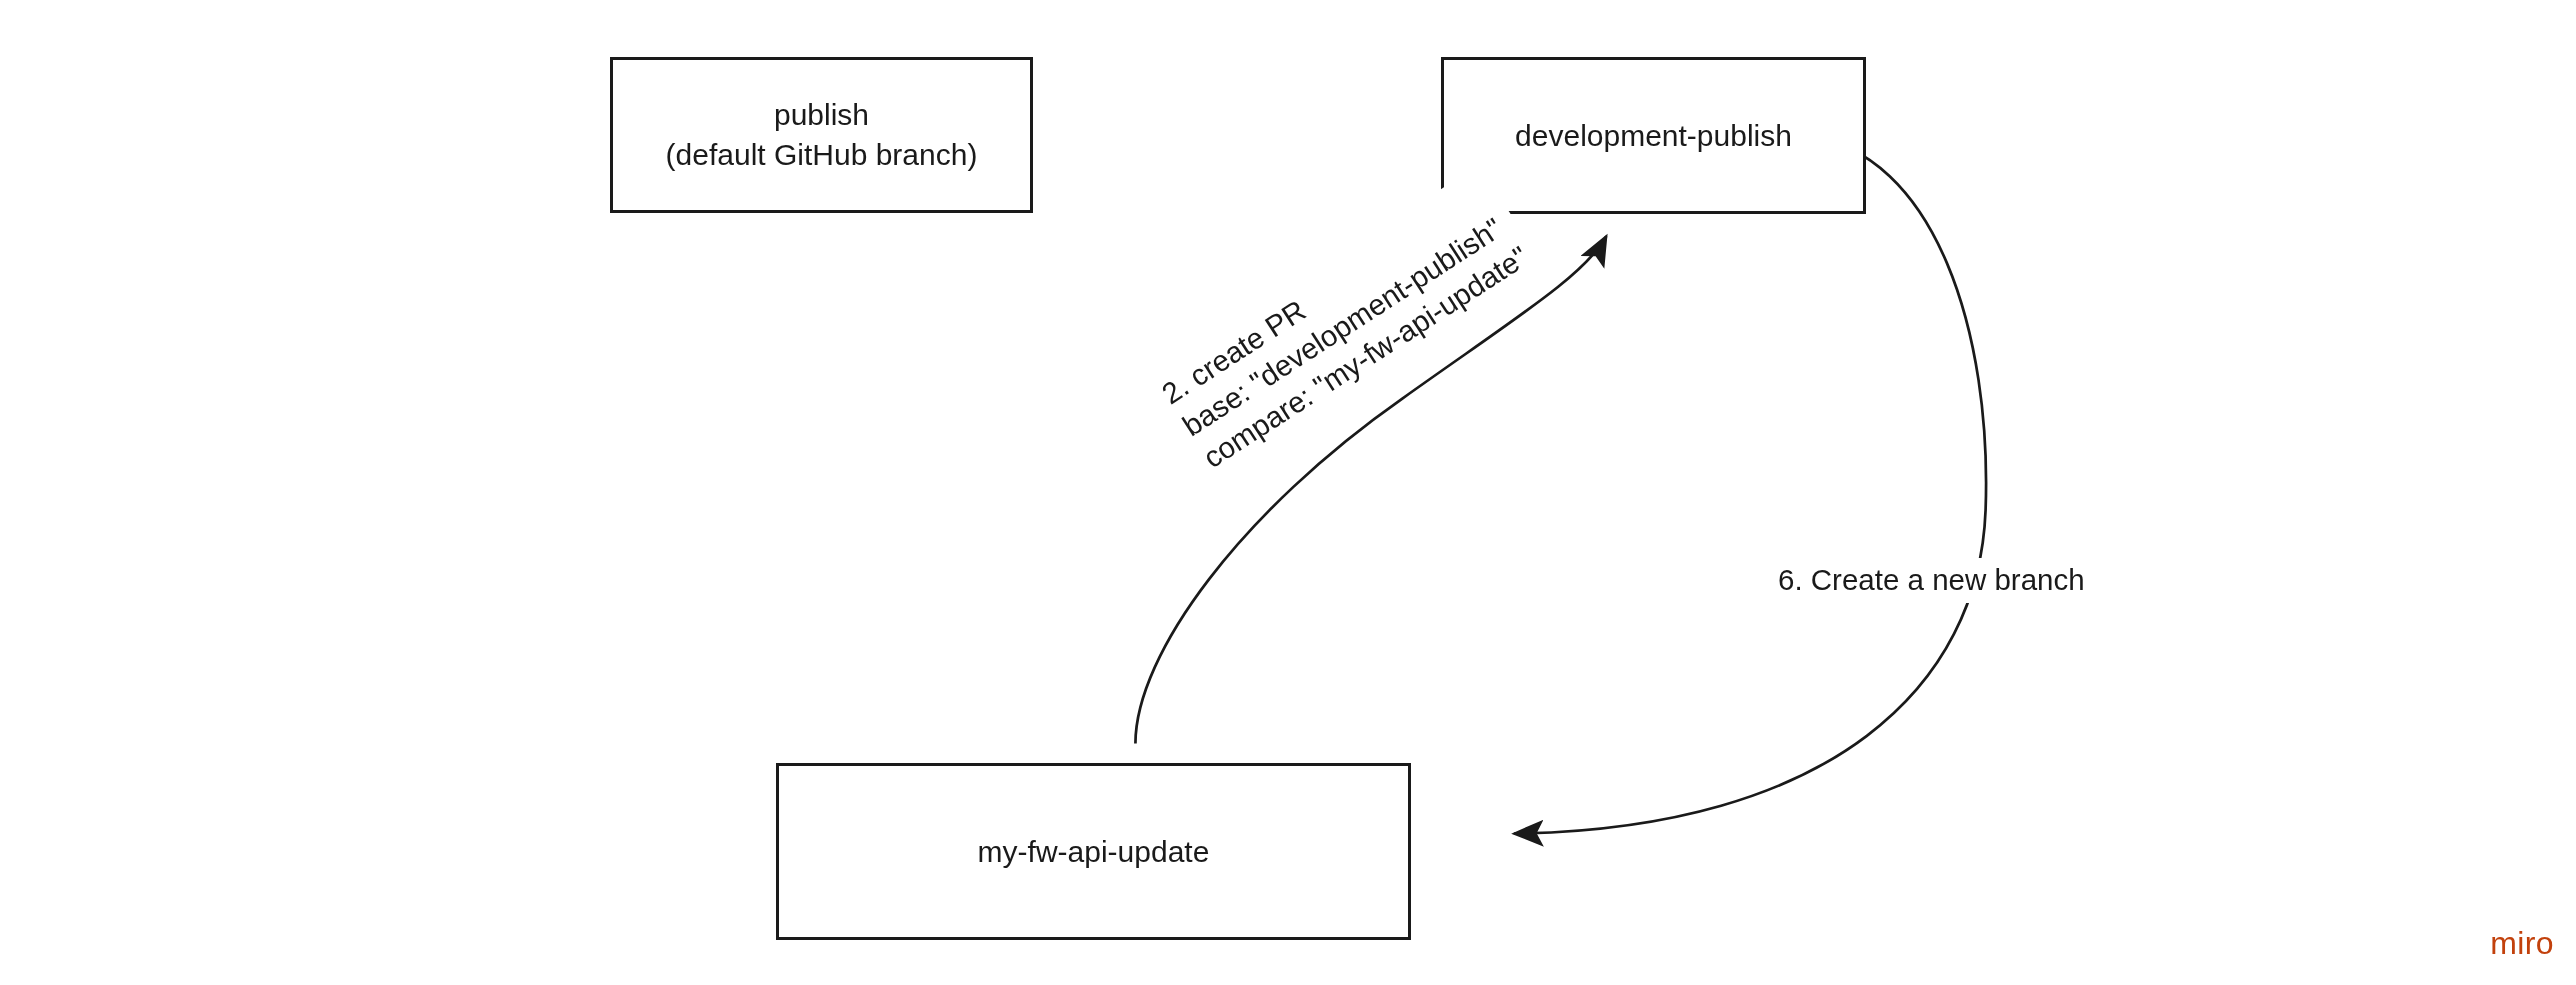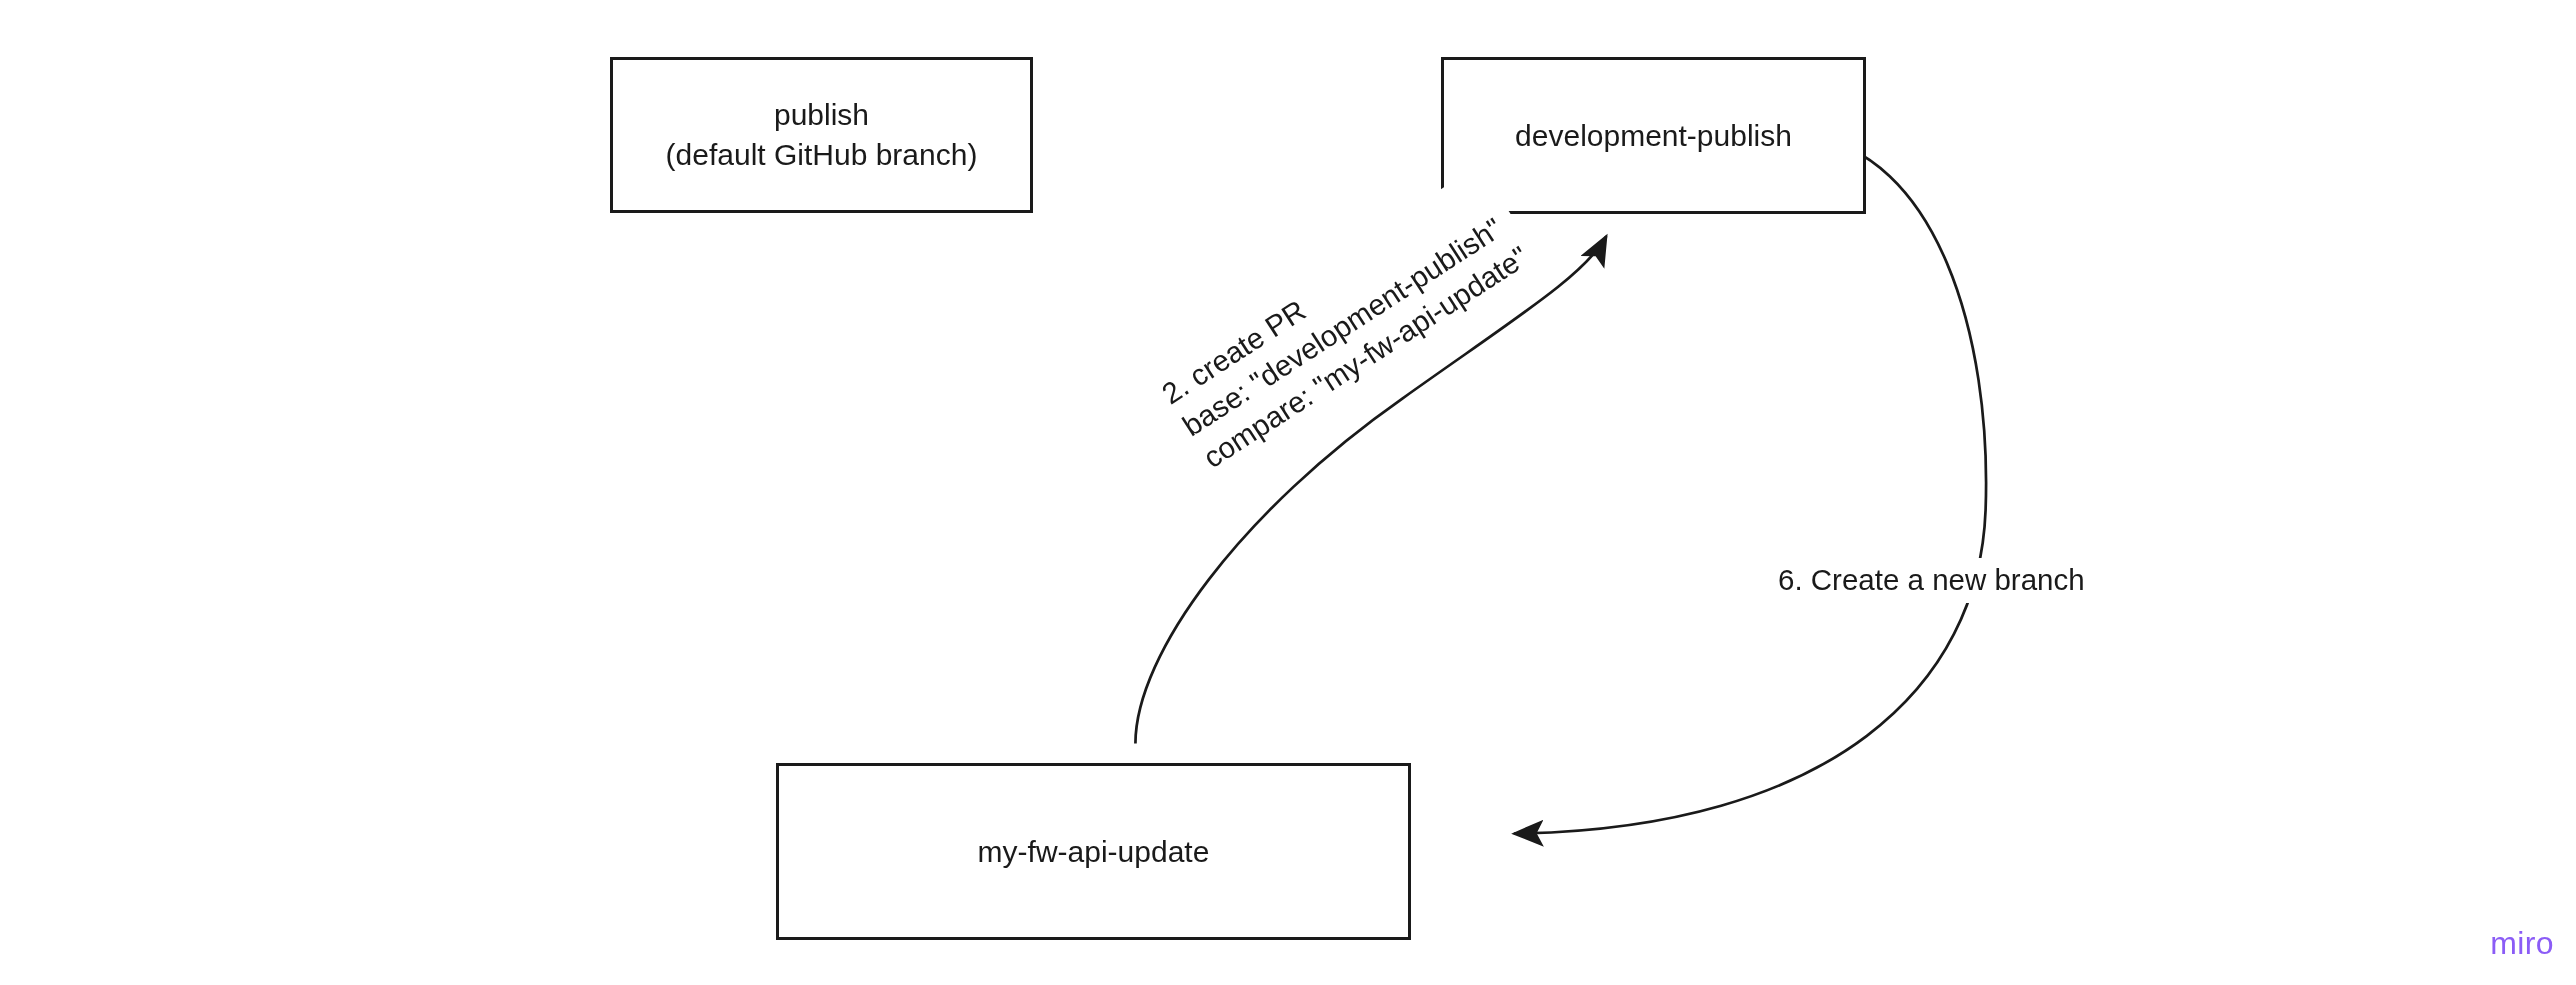--- a/index.html
+++ b/index.html
@@ -92,21 +92,21 @@
     padding: 4.8px 9.6px;
   }
 
   
   #miro-watermark {
     position: absolute;
     right: 22px;
     bottom: 24px;
     font-size: 32px;
     letter-spacing: 0.4px;
-    color: #8b5cf6;
+    color: #c2410c;
     z-index: 9;
     user-select: none;
   }
 </style>
 </head>
 <body>
 
 <div id="canvas">
 
   <svg id="connectors" viewBox="0 0 3233 1237" xmlns="http://www.w3.org/2000/svg">

